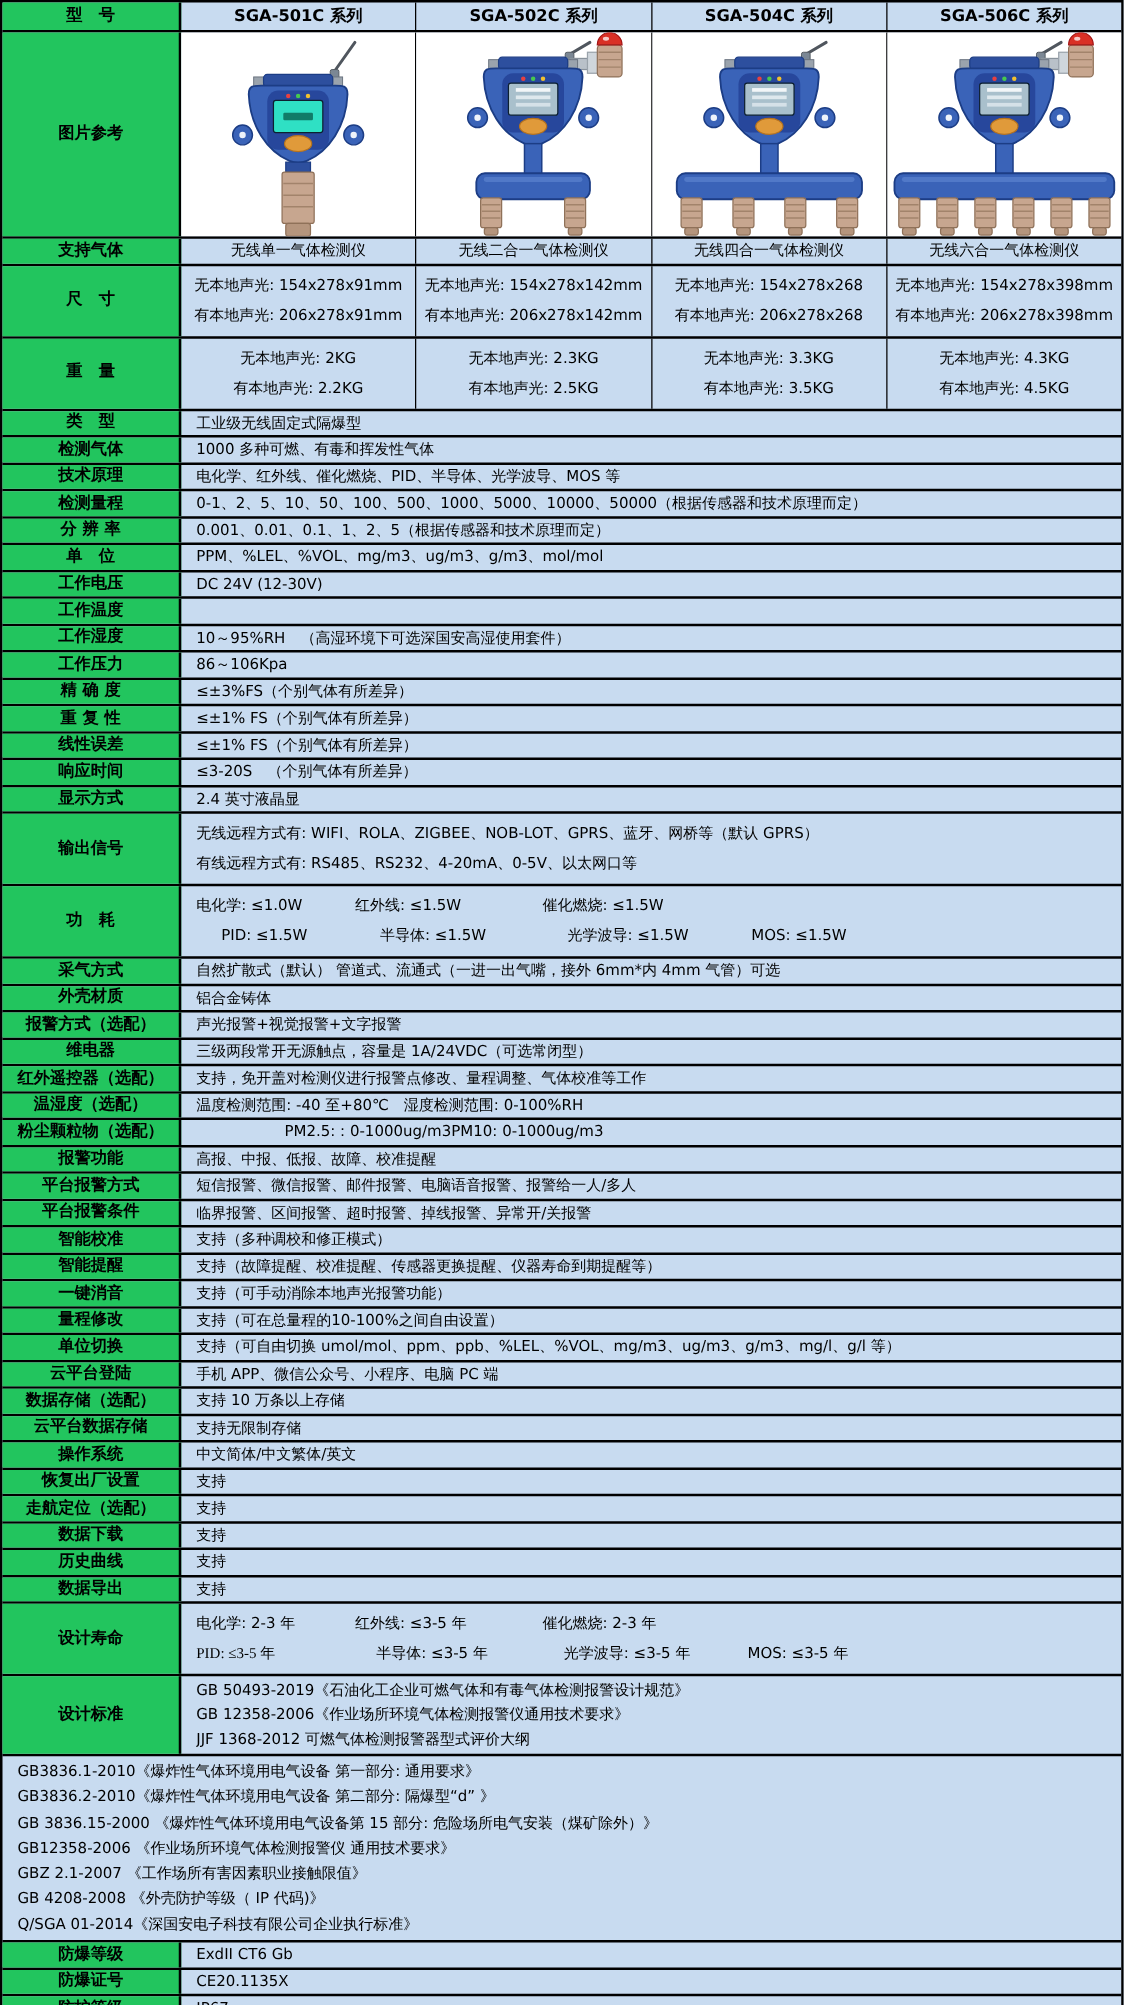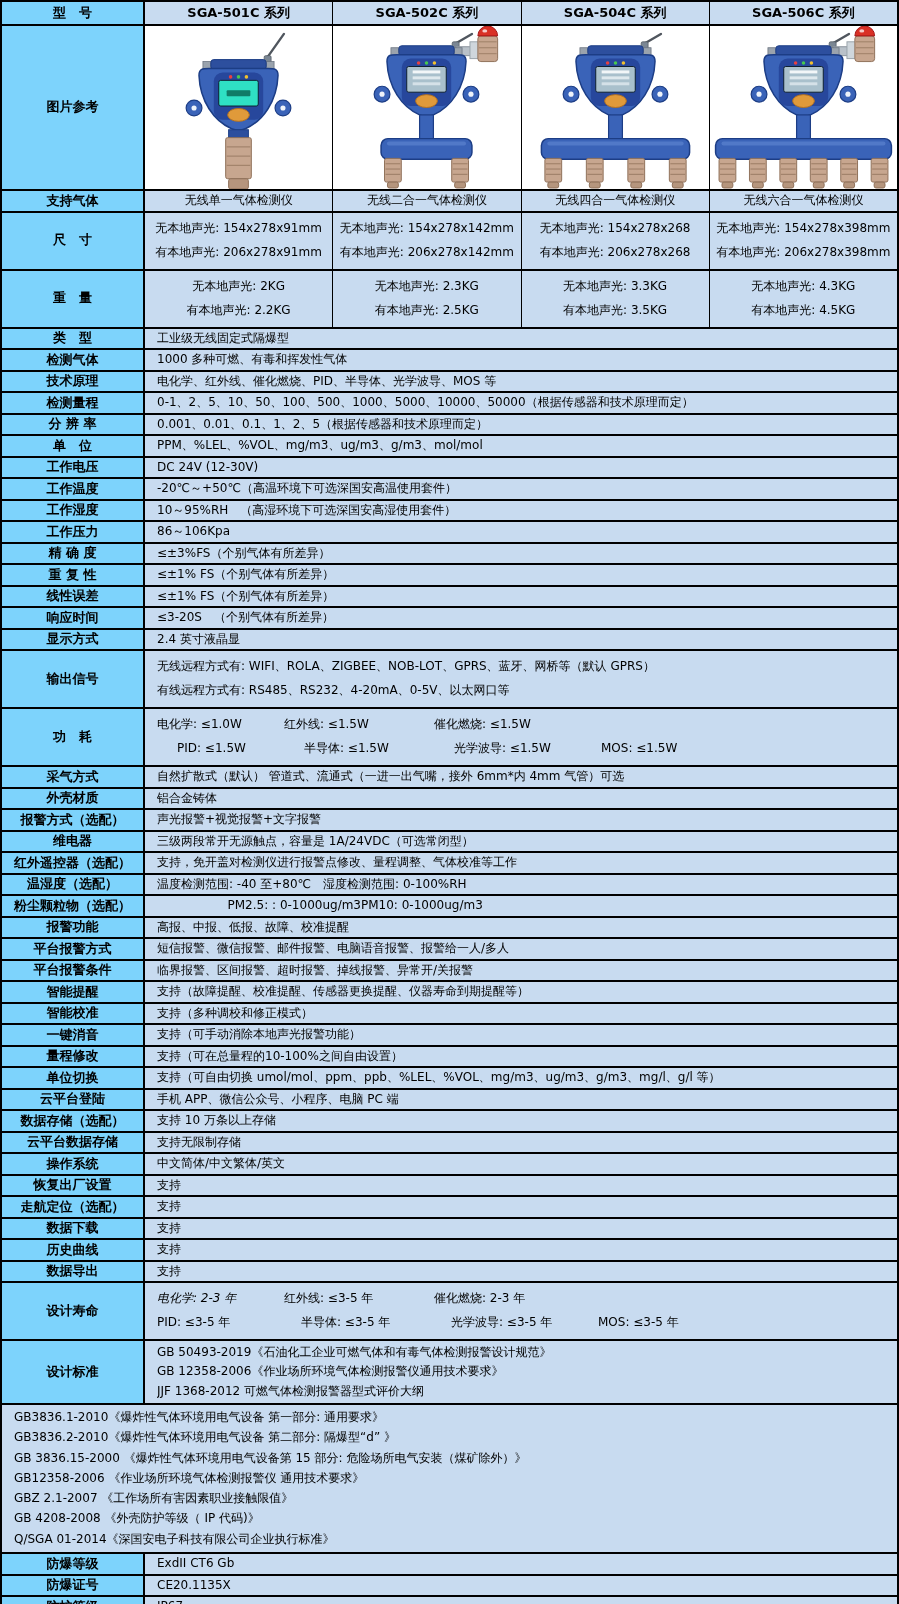--- a/index.html
+++ b/index.html
@@ -6,21 +6,21 @@
   body{background:#ffffff;font-family:"DejaVu Sans","Liberation Sans",sans-serif}
   .tbl{width:899px;border:2px solid #000;display:flex;flex-direction:column;background:#c8dbf0;color:#000}
   .row{display:flex;border-bottom:2px solid #000;flex:0 0 auto;min-width:0}
   .row:last-child{border-bottom:0}
   .hhdr{height:24px}
   .himg{height:165px}
   .h1{height:21.5px}
   .h2{height:58px}
   .h3{height:64px}
   .h7{height:149px}
-  .lbl{flex:0 0 143px;background:#7dd3fc;border-right:2px solid #000;display:flex;align-items:center;justify-content:center;text-align:center;font-weight:bold;font-size:13px;line-height:1.1;padding:0 3px;white-space:pre-wrap}
+  .lbl{flex:0 0 143px;background:#22c55e;border-right:2px solid #000;display:flex;align-items:center;justify-content:center;text-align:center;font-weight:bold;font-size:13px;line-height:1.1;padding:0 3px;white-space:pre-wrap}
   .cell{flex:1 1 0;border-right:1px solid #000;display:flex;flex-direction:column;align-items:center;justify-content:space-evenly;font-size:12px;min-width:0;text-align:center}
   .cell:last-child{border-right:0}
   .mhead{font-weight:bold;font-size:13px}
   .imgcell{background:#ffffff;justify-content:center;padding:0}
   .imgcell svg{display:block}
   .val{flex:1 1 0;display:flex;flex-direction:column;justify-content:space-evenly;padding:1px 6px 1px 12px;font-size:12px;min-width:0}
   .ln{white-space:nowrap;overflow:hidden;line-height:1.45}
   .seg{display:inline-block;vertical-align:top}
 </style>
 </head>
@@ -316,23 +316,20 @@
       </div>
     </div>
     <div class="row h1">
       <div class="lbl">工作电压</div>
       <div class="val">
         <div class="ln">DC 24V (12-30V)</div>
       </div>
     </div>
     <div class="row h1">
       <div class="lbl">工作温度</div>
-      <div class="val">
-        <div class="ln">-20℃～+50℃（高温环境下可选深国安高温使用套件）</div>
-      </div>
     </div>
     <div class="row h1">
       <div class="lbl">工作湿度</div>
       <div class="val">
         <div class="ln">10～95%RH　（高湿环境下可选深国安高湿使用套件）</div>
       </div>
     </div>
     <div class="row h1">
       <div class="lbl">工作压力</div>
       <div class="val">
@@ -437,29 +434,29 @@
         <div class="ln">短信报警、微信报警、邮件报警、电脑语音报警、报警给一人/多人</div>
       </div>
     </div>
     <div class="row h1">
       <div class="lbl">平台报警条件</div>
       <div class="val">
         <div class="ln">临界报警、区间报警、超时报警、掉线报警、异常开/关报警</div>
       </div>
     </div>
     <div class="row h1">
+      <div class="lbl">智能校准</div>
+      <div class="val">
+        <div class="ln">支持（多种调校和修正模式）</div>
+      </div>
+    </div>
+    <div class="row h1">
       <div class="lbl">智能提醒</div>
       <div class="val">
         <div class="ln">支持（故障提醒、校准提醒、传感器更换提醒、仪器寿命到期提醒等）</div>
-      </div>
-    </div>
-    <div class="row h1">
-      <div class="lbl">智能校准</div>
-      <div class="val">
-        <div class="ln">支持（多种调校和修正模式）</div>
       </div>
     </div>
     <div class="row h1">
       <div class="lbl">一键消音</div>
       <div class="val">
         <div class="ln">支持（可手动消除本地声光报警功能）</div>
       </div>
     </div>
     <div class="row h1">
       <div class="lbl">量程修改</div>
@@ -523,22 +520,22 @@
     </div>
     <div class="row h1">
       <div class="lbl">数据导出</div>
       <div class="val">
         <div class="ln">支持</div>
       </div>
     </div>
     <div class="row h2">
       <div class="lbl">设计寿命</div>
       <div class="val">
-        <div class="ln"><span class="seg" style="width: 127px; font-style: italic;">电化学: 2-3 年</span><span class="seg" style="width: 150px;">红外线: ≤3-5 年</span><span class="seg">催化燃烧: 2-3 年</span></div>
-        <div class="ln"><span class="seg" style="width: 127px;">PID: ≤3-5 年</span><span class="seg" style="width: 150px; margin-left: 17px;">半导体: ≤3-5 年</span><span class="seg" style="width: 147px;">光学波导: ≤3-5 年</span><span class="seg">MOS: ≤3-5 年</span></div>
+        <div class="ln"><span class="seg" style="width: 127px;">电化学: 2-3 年</span><span class="seg" style="width: 150px;">红外线: ≤3-5 年</span><span class="seg">催化燃烧: 2-3 年</span></div>
+        <div class="ln"><span class="seg" style="width: 127px; font-family: Liberation Serif, serif;">PID: ≤3-5 年</span><span class="seg" style="width: 150px; margin-left: 17px;">半导体: ≤3-5 年</span><span class="seg" style="width: 147px;">光学波导: ≤3-5 年</span><span class="seg">MOS: ≤3-5 年</span></div>
       </div>
     </div>
     <div class="row h3">
       <div class="lbl">设计标准</div>
       <div class="val">
         <div class="ln">GB 50493-2019《石油化工企业可燃气体和有毒气体检测报警设计规范》</div>
         <div class="ln">GB 12358-2006《作业场所环境气体检测报警仪通用技术要求》</div>
         <div class="ln">JJF 1368-2012 可燃气体检测报警器型式评价大纲</div>
       </div>
     </div>

